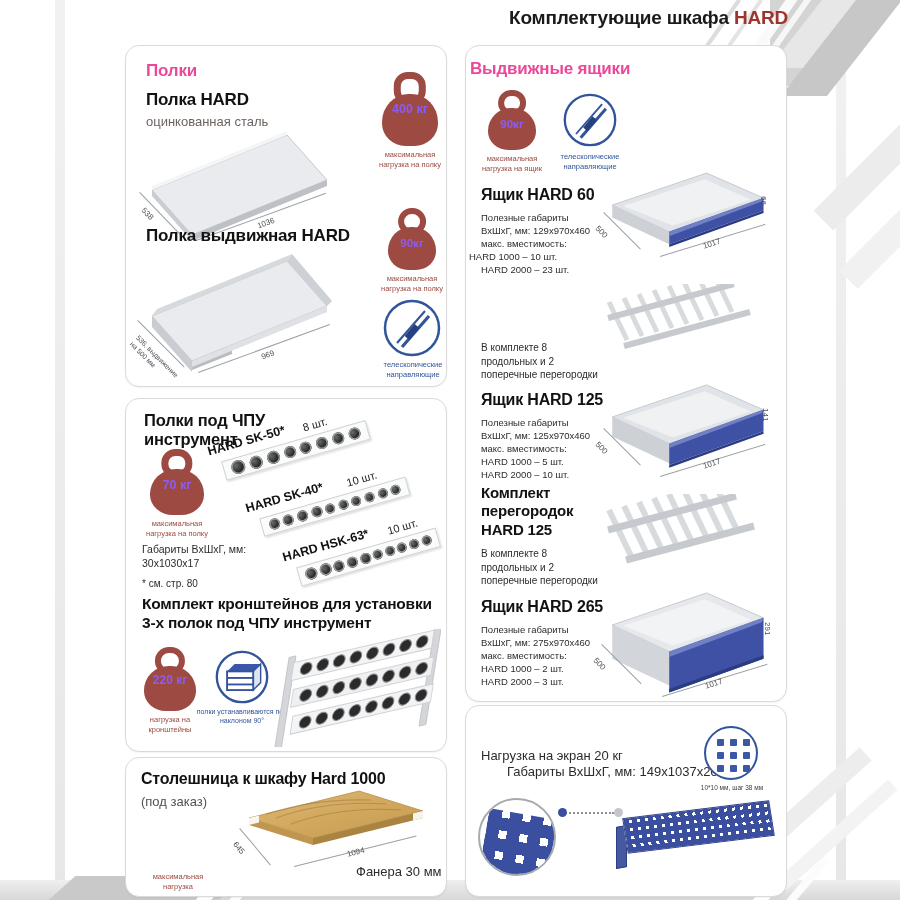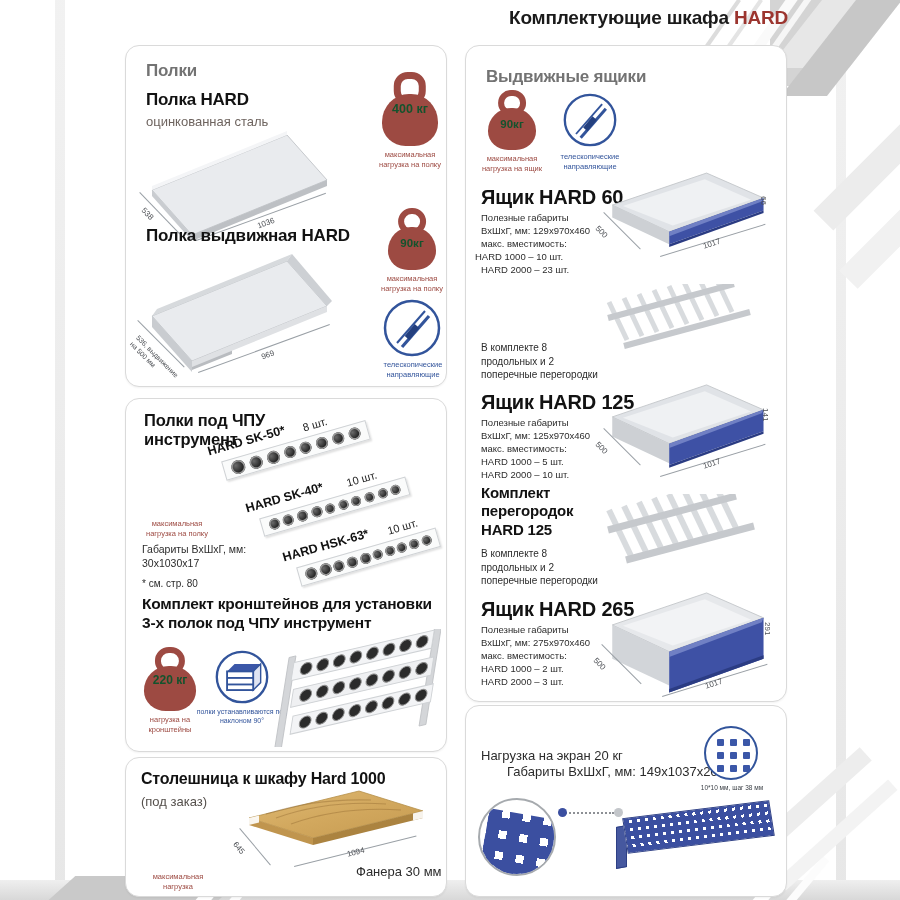--- a/index.html
+++ b/index.html
@@ -9,36 +9,36 @@
     font-family:"Liberation Sans", sans-serif;
     color:#1a1a1a;
   }
   .decor{position:absolute;z-index:0;}
   .card{
     position:absolute;z-index:2;background:#ffffff;
     border:1.5px solid #dadada;border-radius:14px;
     box-shadow:0 1px 2px rgba(0,0,0,.05);
   }
   .abs{position:absolute;}
-  .h-cat{position:absolute;font-weight:bold;font-size:17px;letter-spacing:-.2px;color:#737373;}
-  .h-prod{position:absolute;font-weight:bold;font-size:20px;letter-spacing:-.2px;color:#121212;line-height:1.18;}
+  .h-cat{position:absolute;font-weight:bold;font-size:17px;letter-spacing:-.2px;color:#ec4899;}
+  .h-prod{position:absolute;font-weight:bold;font-size:16px;letter-spacing:-.2px;color:#121212;line-height:1.18;}
   .h-prod-sm{position:absolute;font-weight:bold;font-size:15px;letter-spacing:-.2px;color:#121212;line-height:1.22;}
   .body-txt{position:absolute;font-size:13px;color:#4a4440;text-align:right;}
   .spec{position:absolute;font-size:9.5px;line-height:13.5px;color:#2c2c2c;}
   .dim{position:absolute;font-size:8px;color:#4c4f54;white-space:nowrap;transform-origin:0 0;}
   .dim-multi{position:absolute;font-size:7px;line-height:1.25;color:#4c4f54;transform-origin:0 0;}
   .dimline{position:absolute;height:1px;background:#9aa0a6;transform-origin:0 0;}
   
   .kb{position:absolute;}
   .kb-handle{position:absolute;top:0;left:50%;transform:translateX(-50%);
     width:58%;height:44%;border:7px solid #9d4a42;border-radius:14px;box-sizing:border-box;}
   .kb-body{position:absolute;bottom:0;left:0;width:100%;height:70%;
     background:#9d4a42;border-radius:48% 48% 42% 42% / 54% 54% 44% 44%;}
   .kb-text{position:absolute;top:42%;left:0;width:100%;text-align:center;
-    color:#14532d;font-weight:bold;font-size:12.5px;line-height:1.05;}
+    color:#8b5cf6;font-weight:bold;font-size:12.5px;line-height:1.05;}
   .kb-caption{position:absolute;font-size:7.5px;line-height:1.3;color:#9d4a42;text-align:center;}
   
   .blue-circle{position:absolute;border:2.5px solid #32549b;border-radius:50%;background:#fff;box-sizing:border-box;}
   .icon-caption{position:absolute;font-size:7.5px;line-height:1.3;color:#32549b;text-align:center;}
   
   .cnc-group{position:absolute;transform-origin:0 0;transform:rotate(-16deg);}
   .cnc-label{font-weight:bold;font-size:12.5px;color:#111;white-space:nowrap;}
   .cnc-qty{position:absolute;font-size:11px;color:#222;white-space:nowrap;}
   .cnc-strip{position:absolute;background:#fafbfb;border:1px solid #cfd2d5;
     box-shadow:1px 2px 2px rgba(0,0,0,.12);
@@ -150,20 +150,25 @@
     <div class="dimline" style="left:2px;top:70px;width:66px;transform:rotate(45deg);"></div>
     <span class="dim-multi" style="left:4px;top:84px;width:58px;transform:rotate(45deg);">536, выдвижение на 500 мм</span>
     <div class="dimline" style="left:62px;top:122px;width:140px;transform:rotate(-20deg);"></div>
     <span class="dim" style="left:124px;top:103px;transform:rotate(-20deg);">969</span>
   </div>
 </section>
 
 <section class="card" style="left:125px;top:398px;width:320px;height:352px;">
   <div class="h-prod" style="left:18px;top:12px;width:190px;font-size:16.5px;">Полки под ЧПУ инструмент</div>
 
+  <div class="kb" style="left:24px;top:50px;width:54px;height:66px;">
+    <span class="kb-handle"></span>
+    <span class="kb-body"></span>
+    <span class="kb-text" style="top:46%;">70 кг</span>
+  </div>
   <div class="kb-caption" style="left:10px;top:120px;width:82px;">максимальная нагрузка на полку</div>
 
   <div class="cnc-group" style="left:80px;top:46px;">
     <div class="cnc-label">HARD SK-50*</div>
     <span class="cnc-qty" style="left:98px;top:4px;">8 шт.</span>
     <div class="cnc-strip" style="left:10px;top:20px;width:150px;height:20px;">
       <span class="c" style="width:14px;height:14px;"></span>
         <span class="c" style="width:13px;height:13px;"></span>
         <span class="c" style="width:13px;height:13px;"></span>
         <span class="c" style="width:12px;height:12px;"></span>
@@ -298,21 +303,21 @@
     </svg>
     <div class="dimline" style="left:4px;top:40px;width:48px;transform:rotate(50deg);"></div>
     <span class="dim" style="left:2px;top:52px;transform:rotate(50deg);">645</span>
     <div class="dimline" style="left:58px;top:78px;width:126px;transform:rotate(-14deg);"></div>
     <span class="dim" style="left:110px;top:62px;transform:rotate(-14deg);">1094</span>
   </div>
   <div class="body-txt" style="left:230px;top:106px;color:#2c2c2c;">Фанера 30 мм</div>
 </section>
 
 <section class="card" style="left:465px;top:45px;width:320px;height:655px;">
-  <div class="h-cat" style="left:20px;top:13px;margin-top:8px;">Выдвижные ящики</div>
+  <div class="h-cat" style="left:4px;top:13px;">Выдвижные ящики</div>
 
   <div class="kb" style="left:22px;top:44px;width:48px;height:60px;">
     <span class="kb-handle" style="border-width:6px;"></span>
     <span class="kb-body"></span>
     <span class="kb-text" style="font-size:11.5px;top:46%;">90кг</span>
   </div>
   <div class="kb-caption" style="left:8px;top:108px;width:76px;">максимальная нагрузка на ящик</div>
 
   <div class="abs" style="left:96px;top:46px;width:56px;height:56px;">
     <svg width="56" height="56" viewBox="0 0 60 60">
@@ -321,21 +326,21 @@
       <line x1="20" y1="49" x2="47" y2="18" stroke="#32549b" stroke-width="3.2"></line>
       <line x1="25" y1="40" x2="35" y2="28" stroke="#24407f" stroke-width="6"></line>
     </svg>
   </div>
   <div class="icon-caption" style="left:84px;top:106px;width:80px;">телескопические направляющие</div>
 
   <div class="h-prod" style="left:15px;top:140px;">Ящик HARD 60</div>
   <div class="spec" style="left:15px;top:165px;">Полезные габариты</div>
   <div class="spec" style="left:15px;top:178px;">ВхШхГ, мм: 129х970х460</div>
   <div class="spec" style="left:15px;top:191px;">макс. вместимость:</div>
-  <div class="spec" style="left:9px;top:204px;">HARD 1000 – 10 шт.</div>
+  <div class="spec" style="left:3px;top:204px;">HARD 1000 – 10 шт.</div>
   <div class="spec" style="left:15px;top:217px;">HARD 2000 – 23 шт.</div>
 
   <div class="abs" style="left:132px;top:118px;width:178px;height:112px;">
     <svg width="178" height="100" viewBox="0 0 200 112" style="position:absolute;left:0;top:0;">
       <polygon points="16,46 122,10 186,38 80,76" fill="#e0e3e7" stroke="#c2c5c9" stroke-width="1"></polygon>
       <polygon points="28,47 120,17 172,40 84,69" fill="#eff1f3"></polygon>
       <polygon points="16,46 80,76 80,90 16,60" fill="#cdd0d4"></polygon>
       <polygon points="80,76 186,38 186,52 80,90" fill="#3e51a5"></polygon>
       <polygon points="80,76 186,38 184,42 80,81" fill="#7080c4"></polygon>
       <polygon points="80,90 186,52 186,55 80,93" fill="#2b3c83"></polygon>

